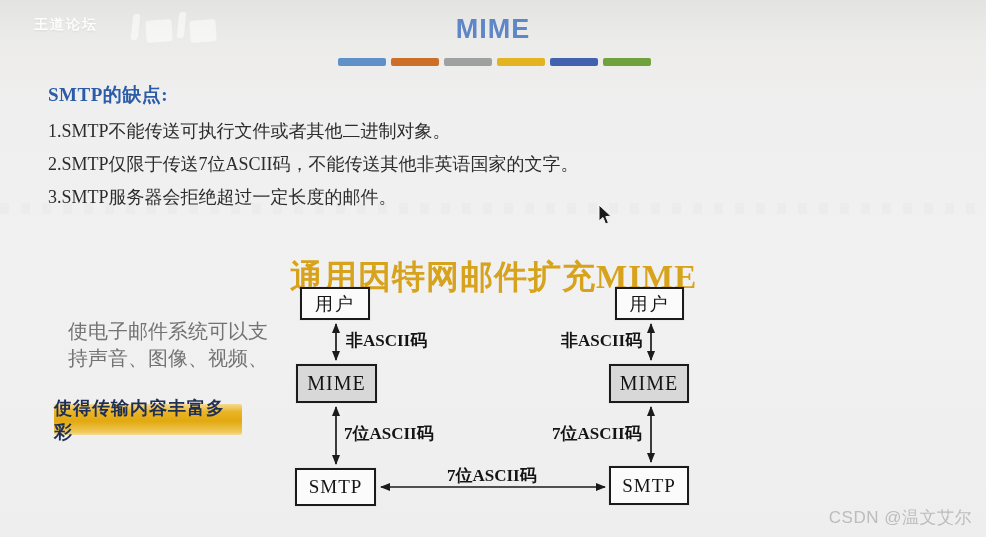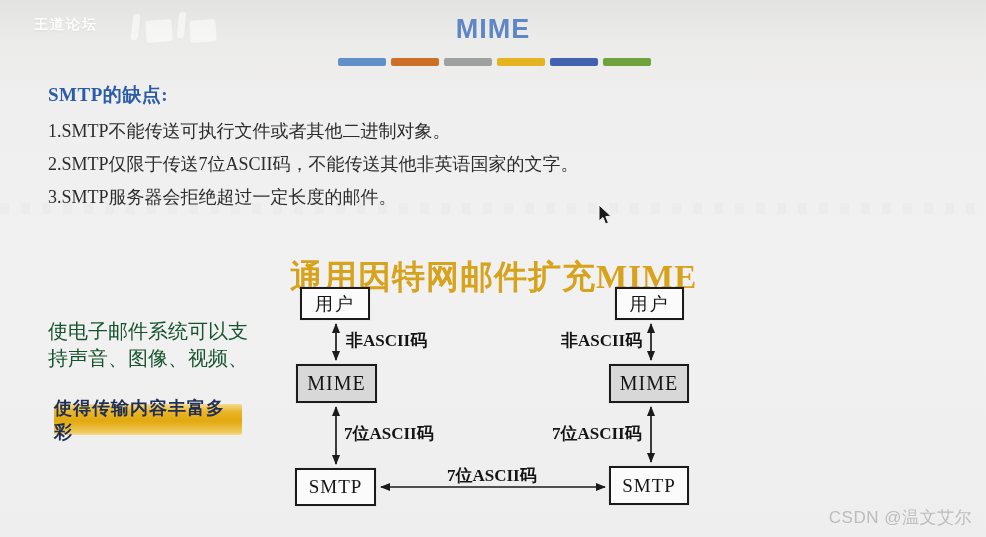--- a/index.html
+++ b/index.html
@@ -55,21 +55,21 @@
       rgba(175,175,175,0.13) 0 9px, rgba(240,240,240,0.04) 9px 21px);
   }
 
   
   .mime-title {
     left: 290px; top: 224px; width: 420px;
     font-size: 33px; color: #d7a31c; letter-spacing: 1px; font-weight: 600;
     white-space: nowrap;
     margin-top: 31px;
   }
-  .support-text { left: 48px; top: 318px; width: 218px; font-size: 20px; line-height: 27px; color: #14532d; }
+  .support-text { left: 68px; top: 318px; width: 218px; font-size: 20px; line-height: 27px; color: #737373; }
   .highlight-box {
     left: 54px; top: 404px; width: 188px; height: 31px;
     background: linear-gradient(180deg, #f4da92 0%, #e9b427 25%, #e2a90f 55%, #efc859 90%, #f4dc9a 100%);
     display: flex; align-items: center; justify-content: center;
     border-radius: 2px;
   }
   .highlight-box span { font-size: 18px; font-weight: 700; color: #1e2e55; letter-spacing: 1px; }
 
   
   .dbox {

